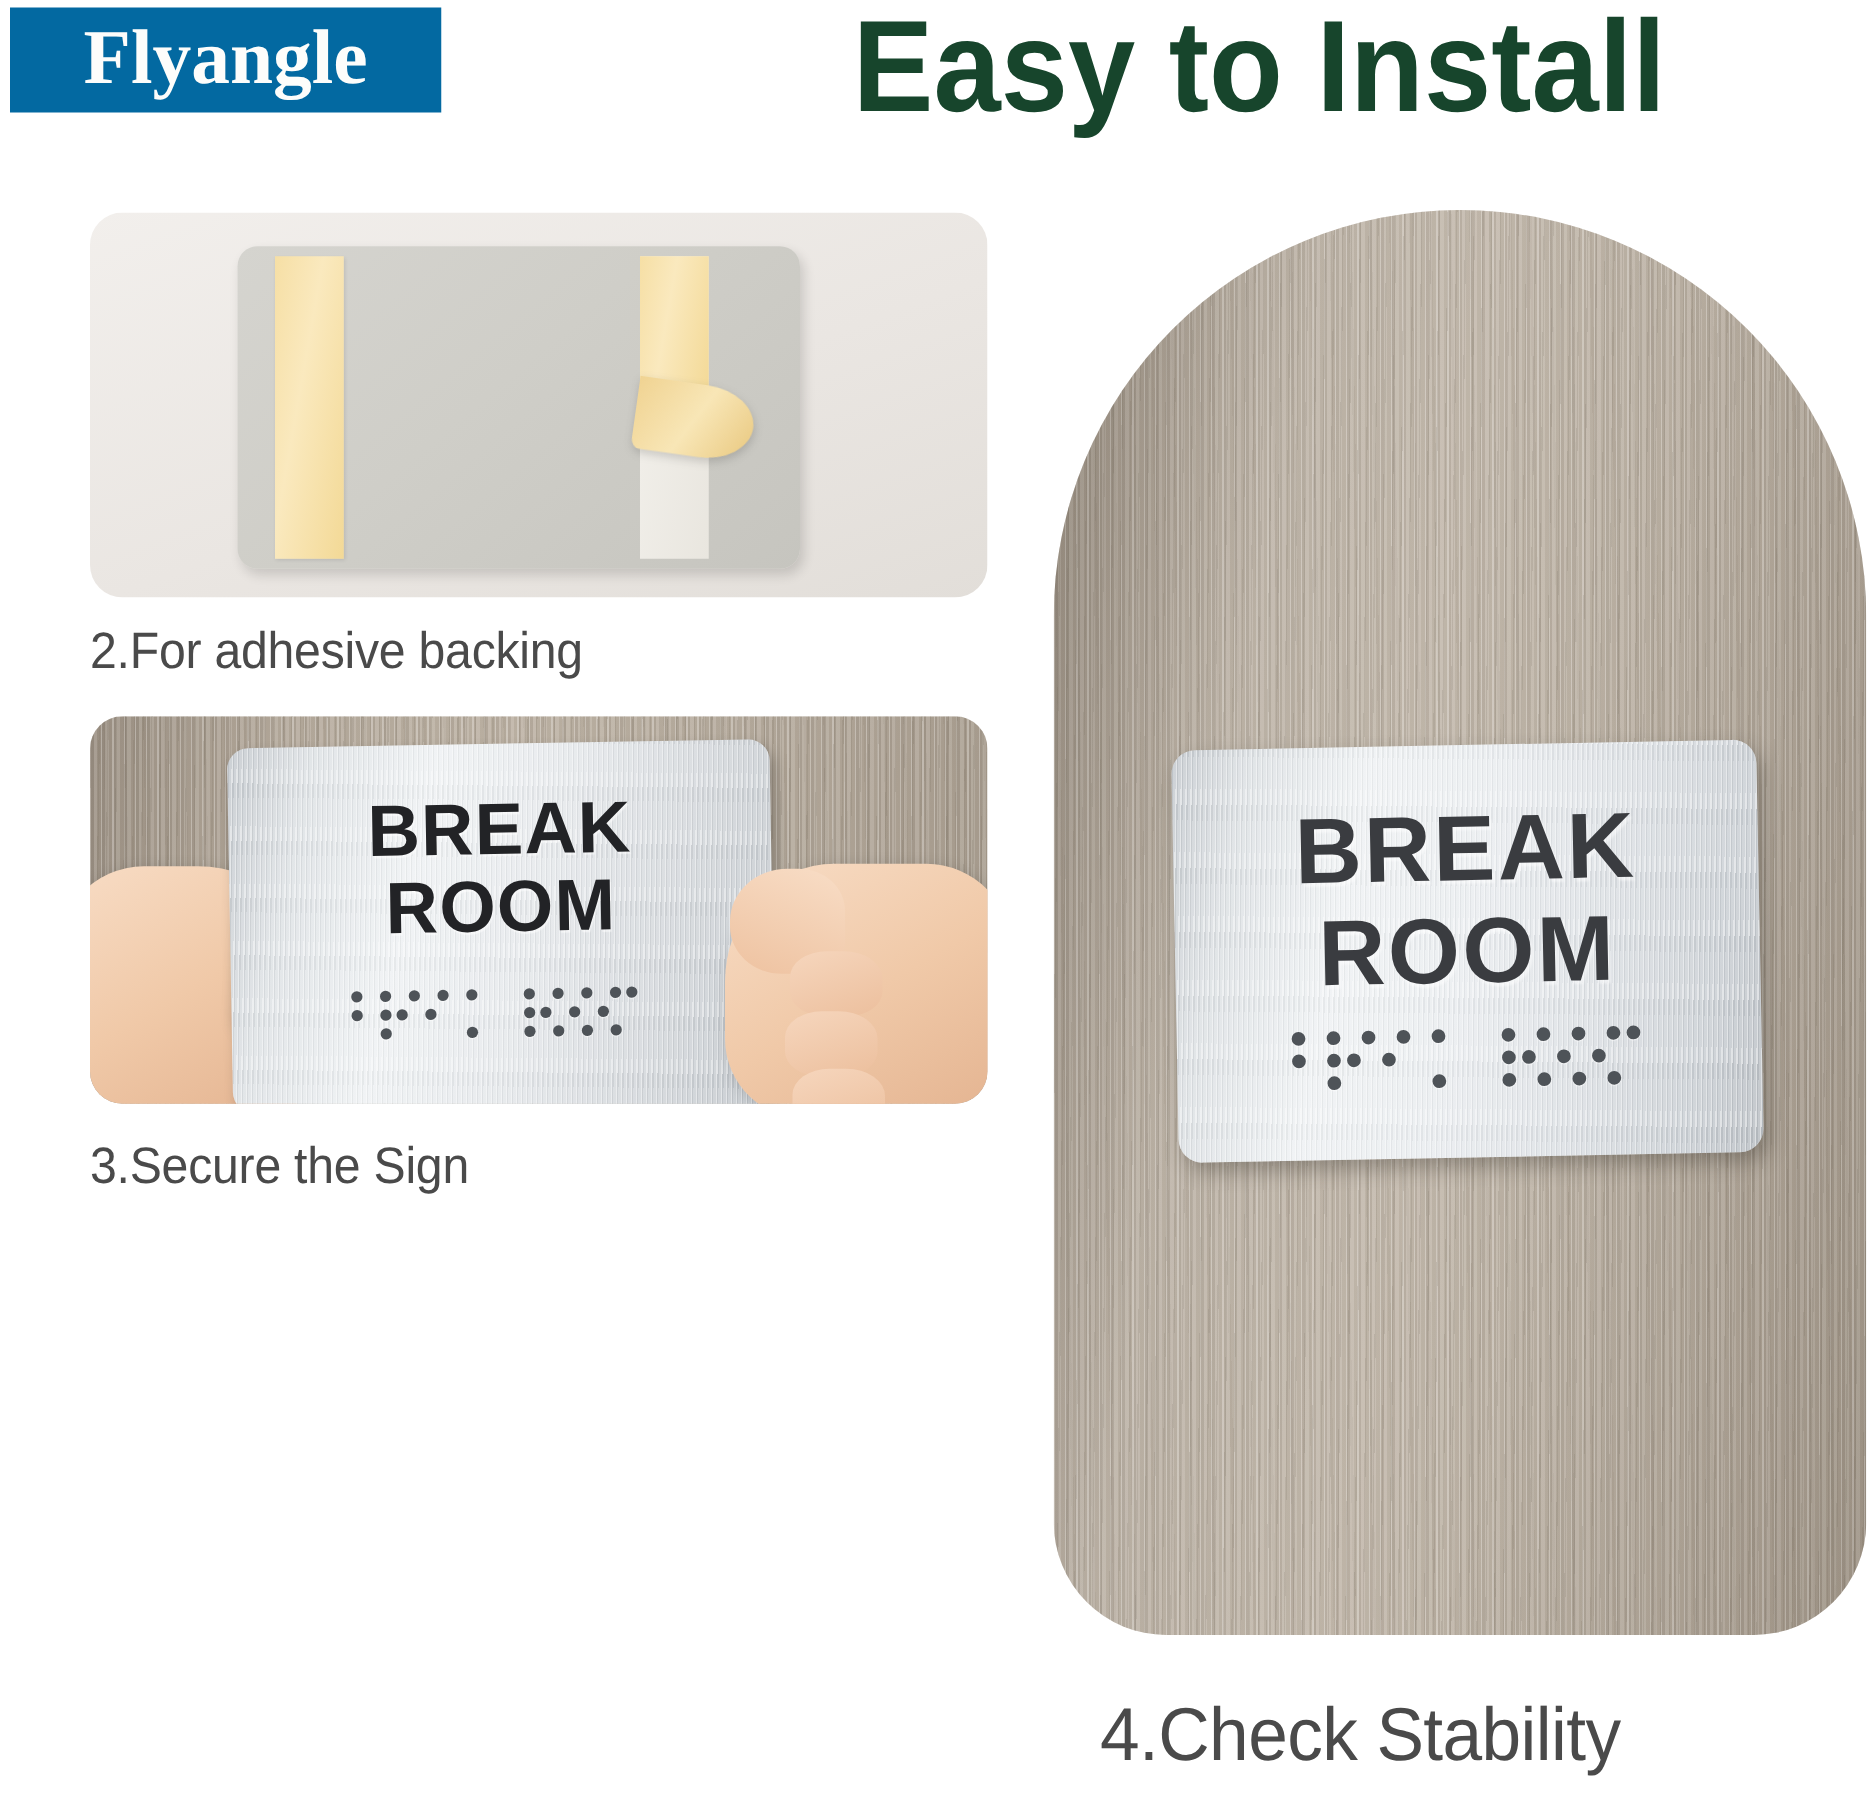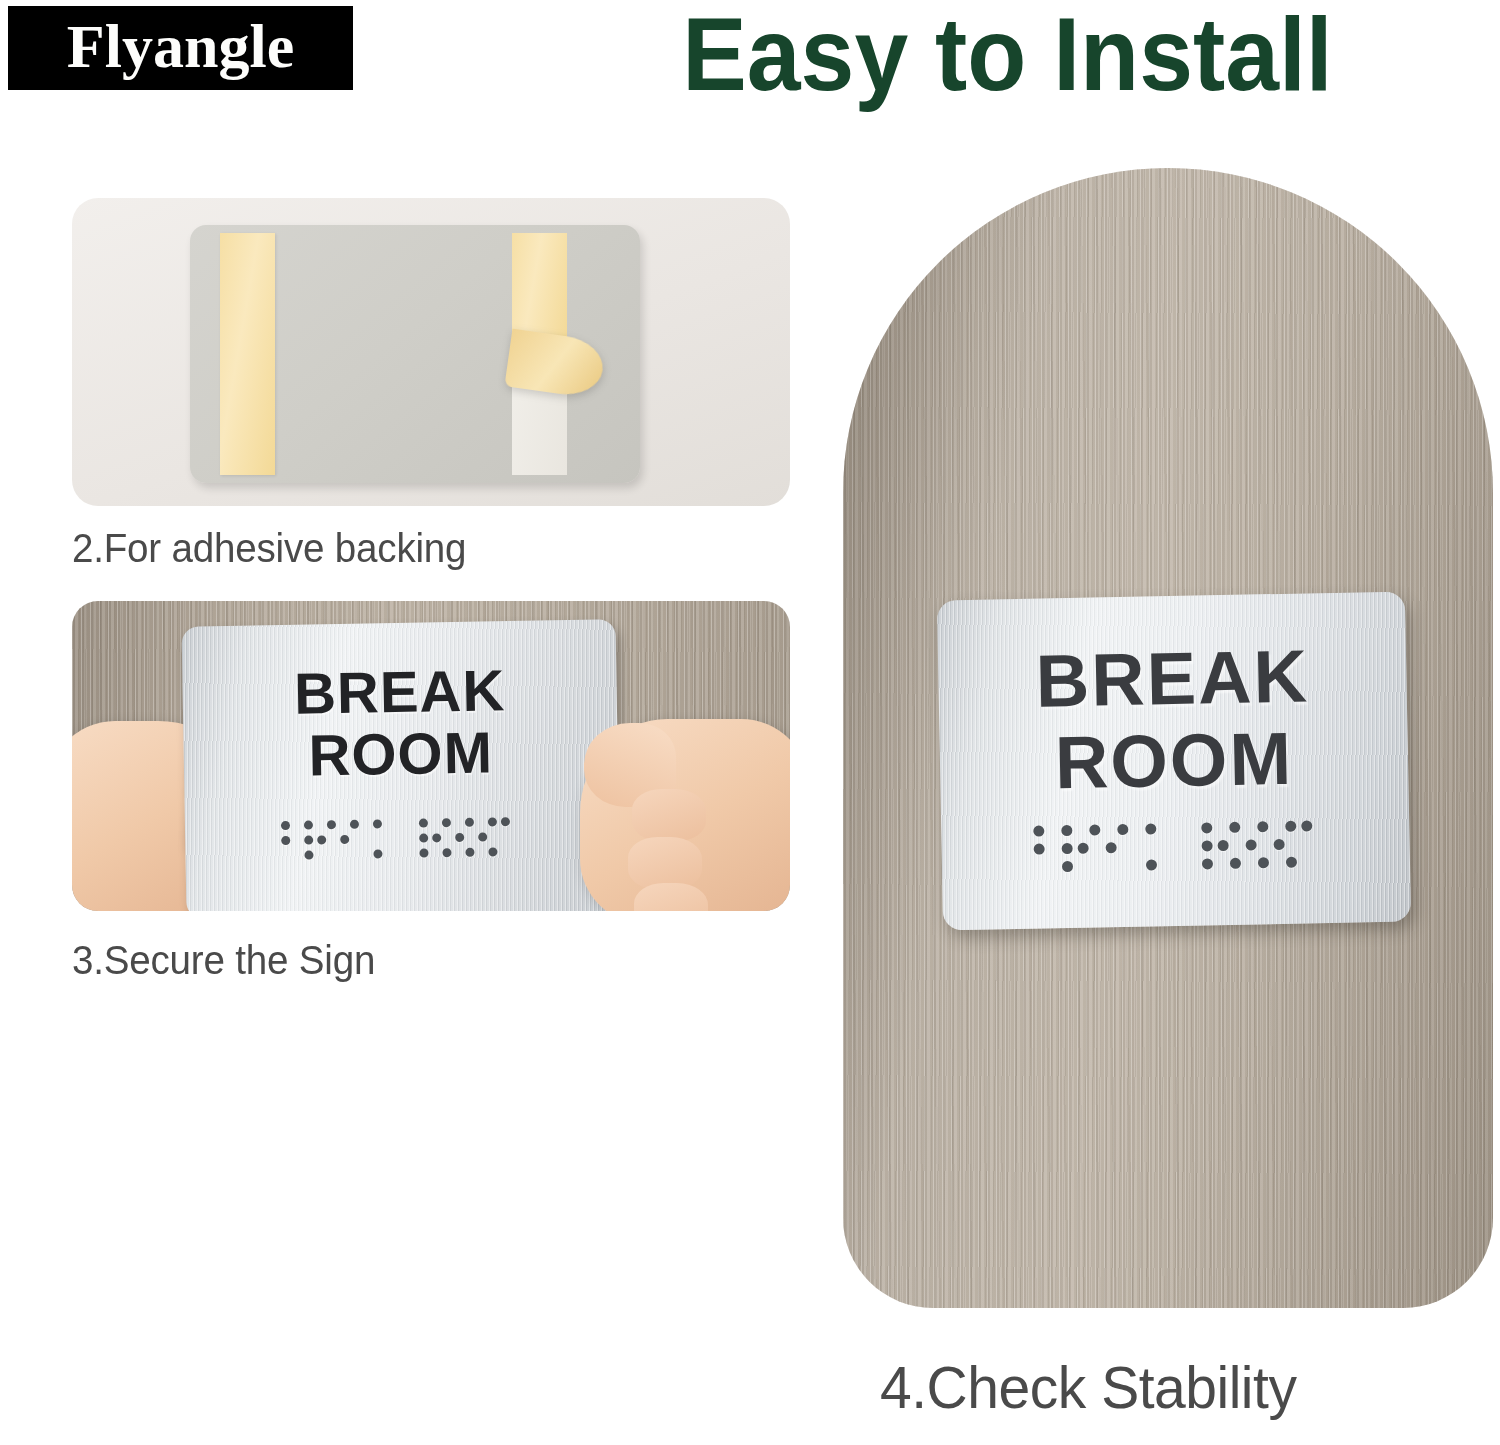--- a/index.html
+++ b/index.html
@@ -20,21 +20,21 @@
     width: 1500px;
     height: 120px;
   }
 
   .brand-logo {
     position: absolute;
     left: 8px;
     top: 6px;
     width: 345px;
     height: 84px;
-    background: #000000;
+    background: #0369a1;
     display: flex;
     align-items: center;
     justify-content: center;
   }
 
   .brand-logo-text {
     font-family: "Liberation Serif", serif;
     font-weight: 700;
     font-size: 62px;
     color: #fdfdfb;
@@ -369,21 +369,21 @@
 <div class="header">
   <div class="brand-logo">
     <span class="brand-logo-text">Flyangle</span>
   </div>
   <div class="header-title">Easy to Install</div>
 </div>
 
 <div class="left-col">
 
 
-  <div class="step-block" style="margin-top:28px;">
+  <div class="step-block" style="">
     <div class="photo photo-2">
       <div class="p2-bg"></div>
       <div class="sign-back">
         <div class="tape tape-left"></div>
         <div class="tape-right-liner"></div>
         <div class="tape-right"></div>
         <div class="tape-peel"></div>
       </div>
     </div>
     <div class="caption caption-2">2.For adhesive backing</div>

